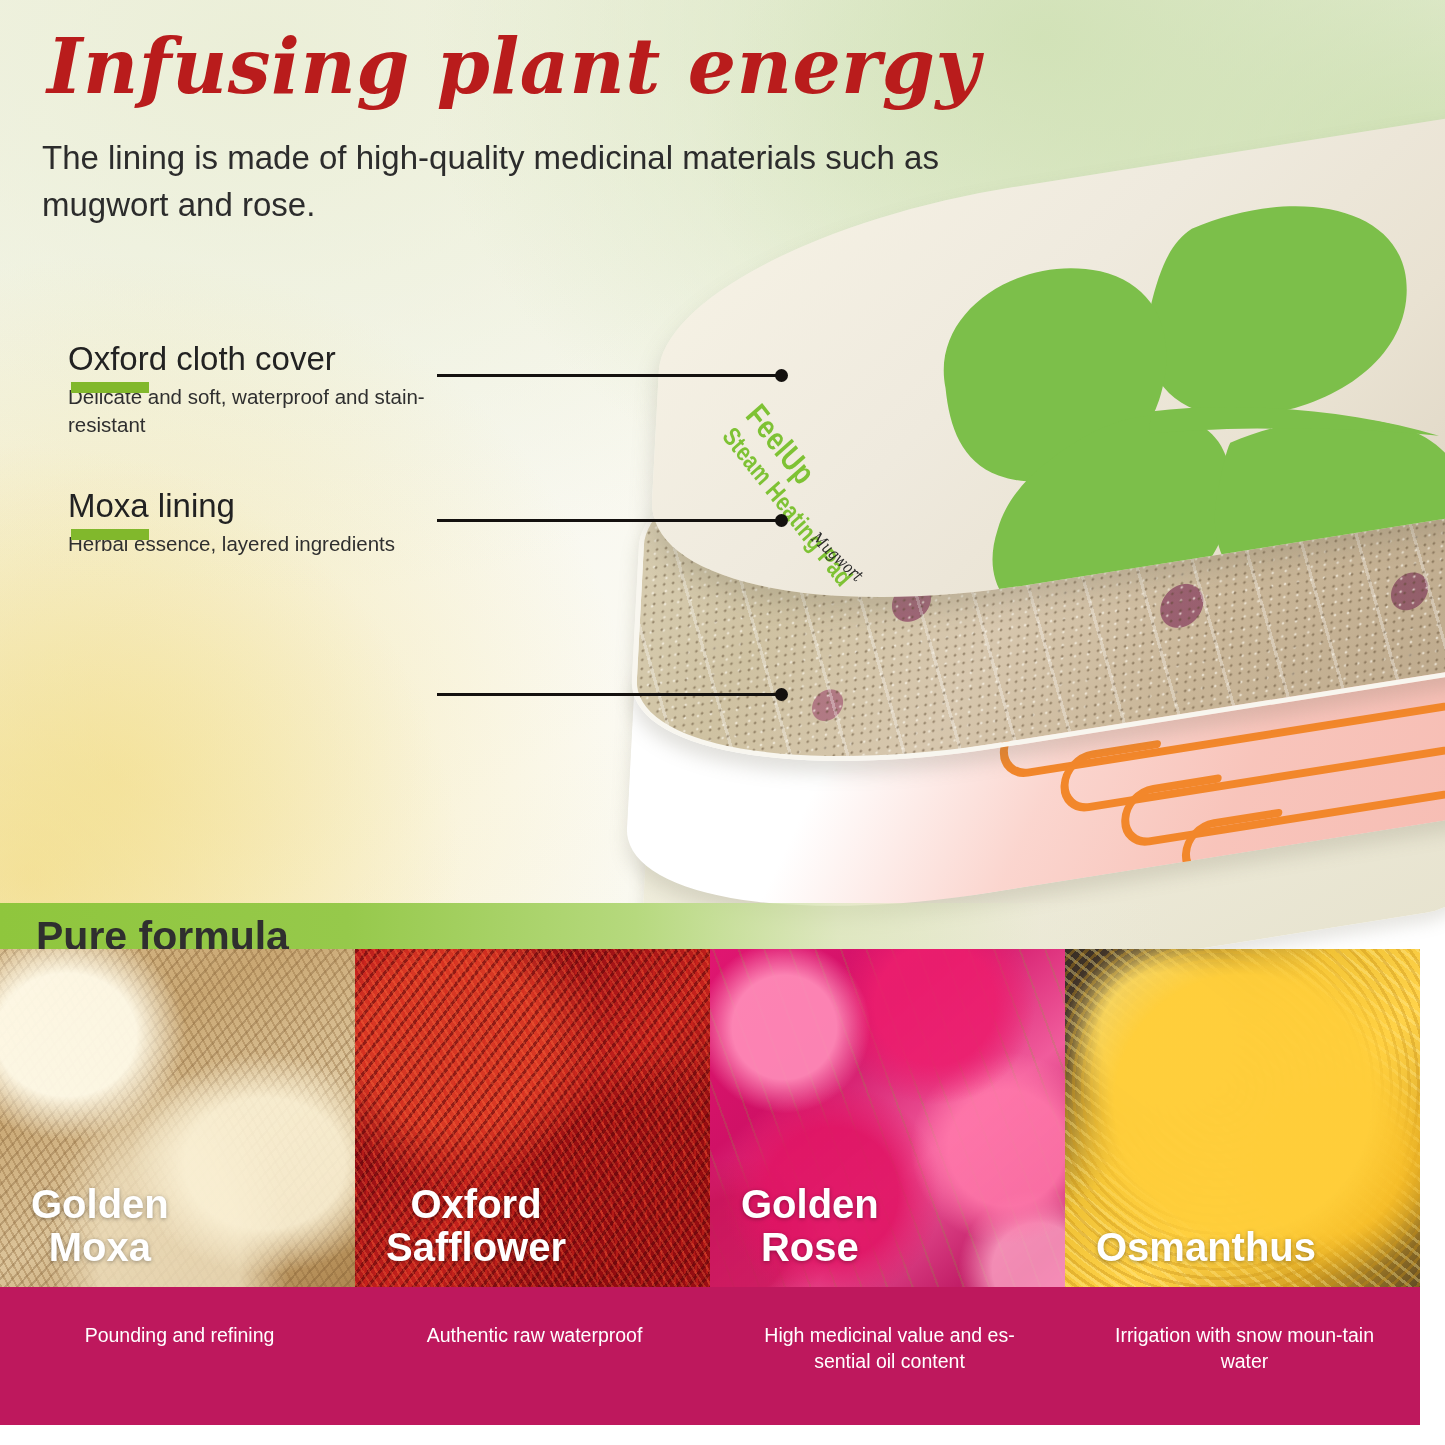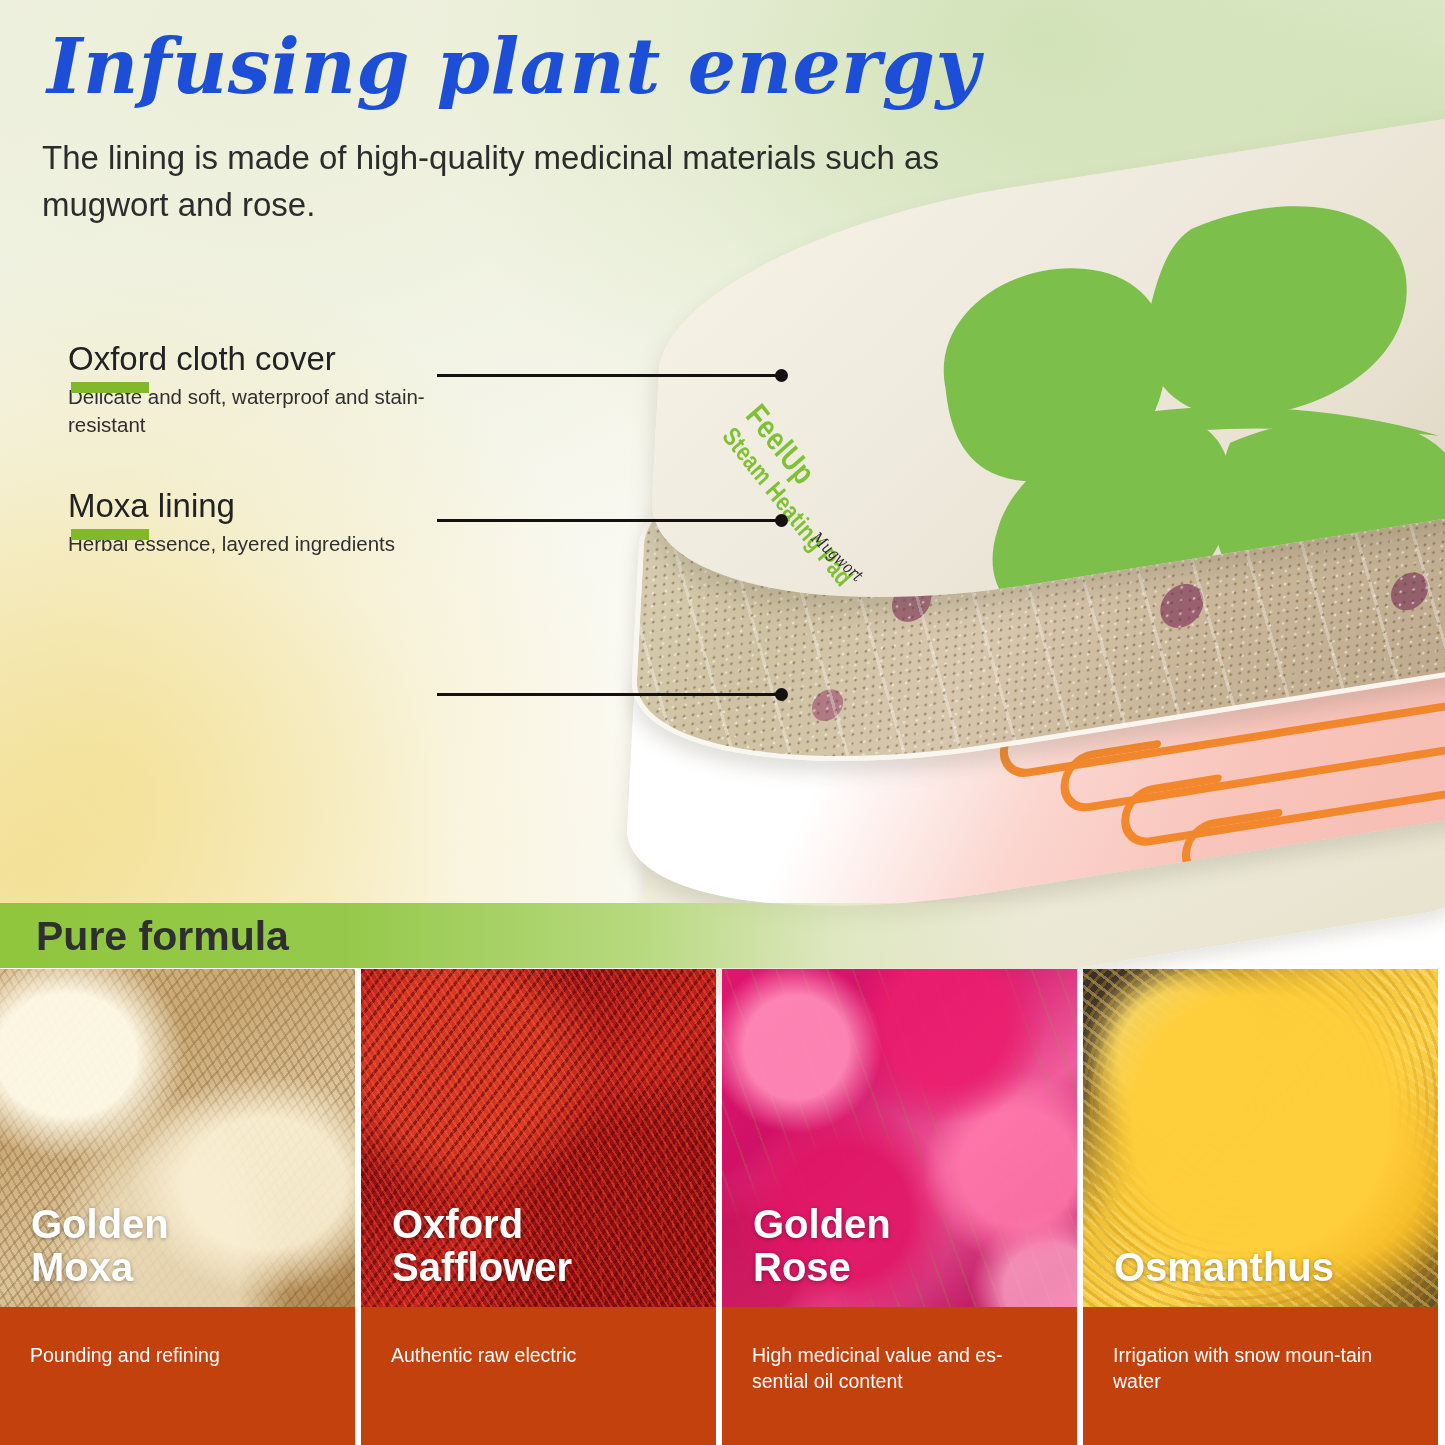--- a/index.html
+++ b/index.html
@@ -22,21 +22,21 @@
       radial-gradient(ellipse at 18% 6%, rgba(234,238,214,.9) 0%, rgba(234,238,214,0) 45%),
       linear-gradient(150deg,#f3f4e6 0%,#f7f7ee 38%,#fbfaf3 62%,#f6f5e7 100%);
   }
 
   
   .title{
     position:absolute;left:47px;top:26px;
     font-family:"DejaVu Serif", serif;
     font-style:italic;font-weight:700;
     font-size:76px;line-height:1.08;
-    color:#1d4ed8;
+    color:#b91c1c;
     letter-spacing:.5px;
     white-space:nowrap;
   }
   .subtitle{
     position:absolute;left:42px;top:135px;width:950px;
     font-size:33px;line-height:1.42;color:#2c2c2c;
     font-weight:400;
   }
 
   
@@ -158,36 +158,36 @@
     background:linear-gradient(90deg,#8fc63d 0%,#96c94b 24%,#b6d97e 44%,
       rgba(214,229,178,.62) 58%, rgba(238,240,220,.12) 72%, rgba(255,255,255,0) 82%);
   }
   .banner-label{
     position:absolute;left:36px;top:905px;
     font-size:41px;font-weight:700;color:#2f2f2f;line-height:62px;
   }
 
   
   .cards{
-    position:absolute;left:0;top:969px;width:1445px;height:476px;
-    display:flex;gap:6px;
+    position:absolute;left:0;top:949px;width:1445px;height:476px;
+    display:flex;text-align:center;
   }
   .card{width:355px;display:flex;flex-direction:column;}
   .card-photo{
     position:relative;height:338px;overflow:hidden;
   }
   .card-photo .tex{position:absolute;inset:-6%;}
   .card-title{
     position:absolute;left:31px;bottom:18px;
     font-size:40px;font-weight:700;color:#ffffff;
     line-height:1.08;white-space:pre-line;
     text-shadow:0 1px 4px rgba(0,0,0,.35);
   }
   .card-caption{
-    flex:1;background:#c2410c;
+    flex:1;background:#be185d;
     color:#ffffff;font-size:19.5px;line-height:1.32;
     padding:36px 26px 0 30px;box-sizing:border-box;
   }
 
   
   .tex-moxa{
     background:
       radial-gradient(ellipse at 22% 28%, rgba(255,250,232,.95) 0 70px, rgba(255,250,232,0) 120px),
       radial-gradient(ellipse at 72% 62%, rgba(250,240,212,.9) 0 80px, rgba(250,240,212,0) 135px),
       radial-gradient(ellipse at 48% 88%, rgba(236,220,186,.85) 0 70px, rgba(236,220,186,0) 120px),
@@ -317,21 +317,21 @@
       </div>
       <div class="card-caption">Pounding and refining</div>
     </div>
 
     <div class="card">
       <div class="card-photo">
         <div class="tex tex-saff"></div>
         <div class="card-title">Oxford
 Safflower</div>
       </div>
-      <div class="card-caption">Authentic raw electric</div>
+      <div class="card-caption">Authentic raw waterproof</div>
     </div>
 
     <div class="card">
       <div class="card-photo">
         <div class="tex tex-rose"></div>
         <div class="card-title">Golden
 Rose</div>
       </div>
       <div class="card-caption">High medicinal value and es-sential oil content</div>
     </div>

